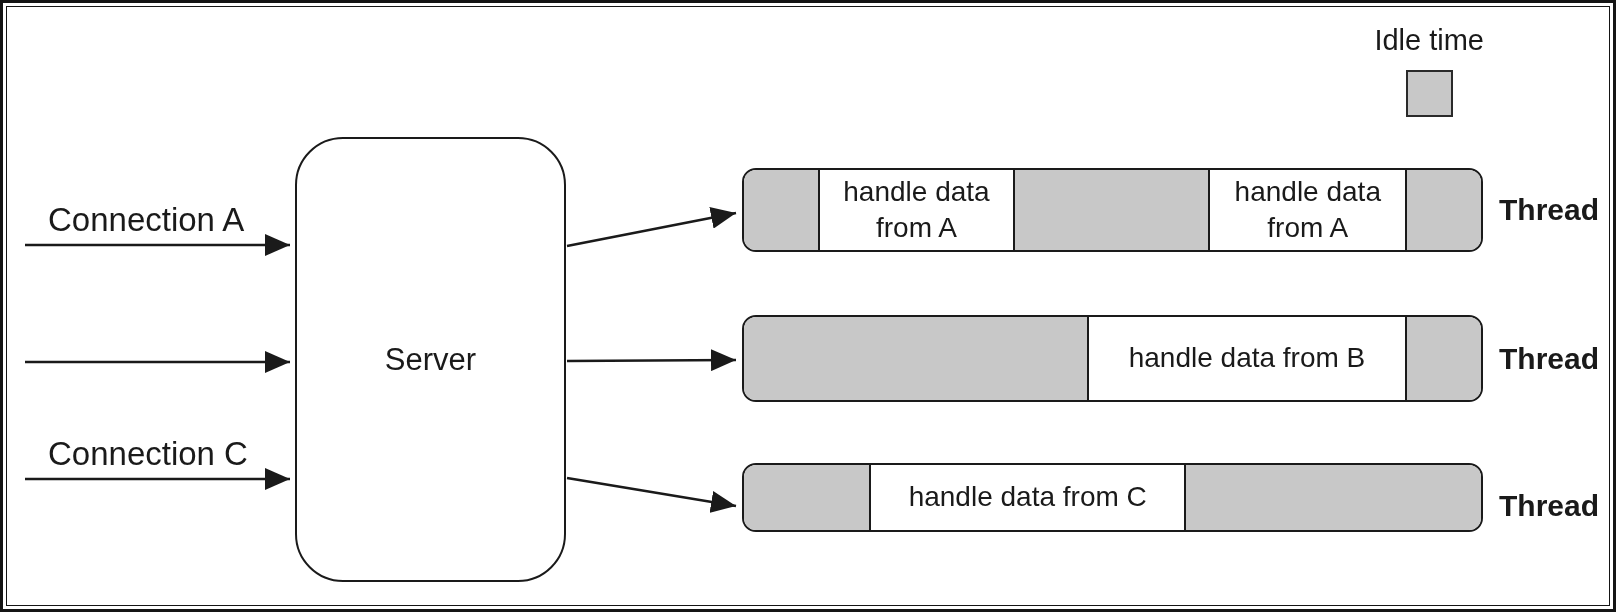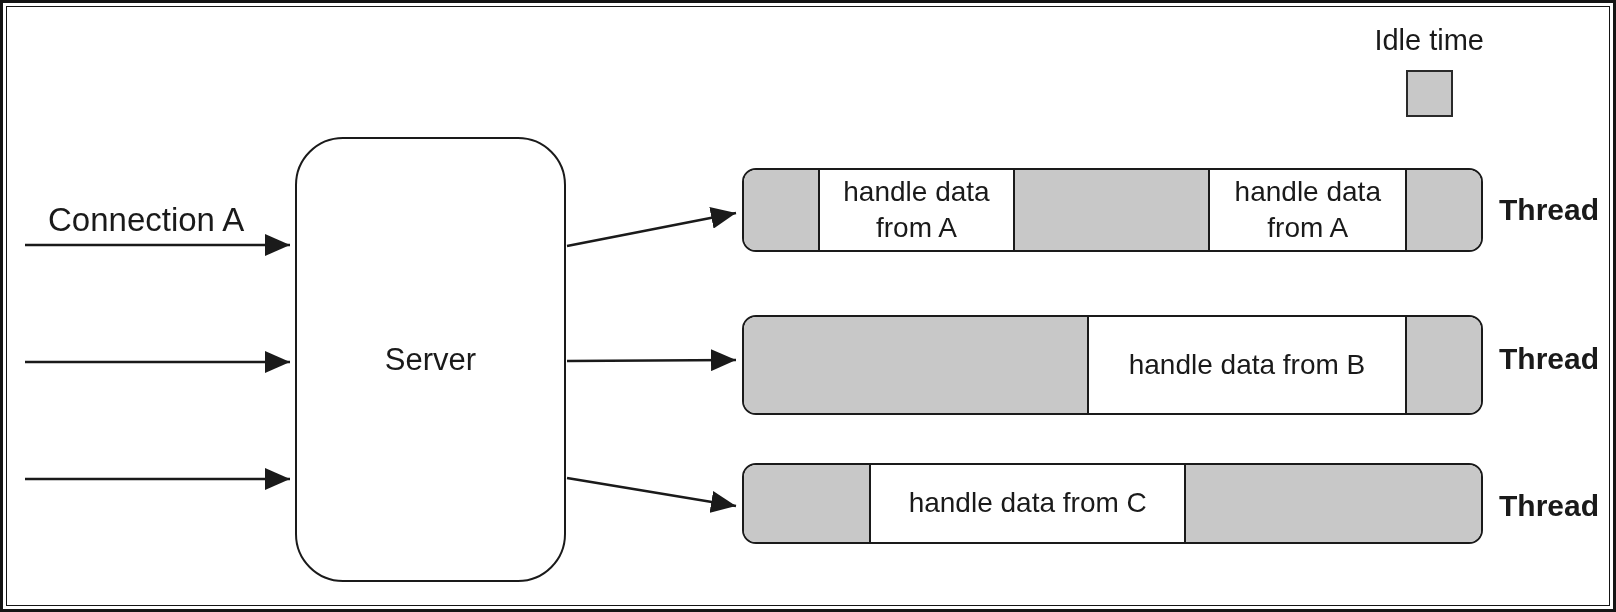--- a/index.html
+++ b/index.html
@@ -138,44 +138,45 @@
     <line x1="567" y1="361" x2="736" y2="360" stroke="#1a1a1a" stroke-width="2.5" marker-end="url(#ah)"></line>
     <line x1="567" y1="478" x2="736" y2="506" stroke="#1a1a1a" stroke-width="2.5" marker-end="url(#ah)"></line>
   </svg>
 
   <div class="legend">
     <span class="legend-label">Idle time</span>
     <span class="legend-swatch" style="background: rgb(200, 200, 200);"></span>
   </div>
 
   <div class="conn-label" style="left:48px; top:201px">Connection A</div>
+  <div class="conn-label" style="left:48px; top:435px">Connection C</div>
 
   <div class="server-box">
     <span class="server-label">Server</span>
   </div>
 
   <div class="thread-bar" style="top:168px; height:84px">
       <div class="seg idle" style="width: 10%; background: rgb(200, 200, 200);"></div>
       <div class="seg busy" style="width: 26.8%; background: rgb(255, 255, 255);">
         <span>handle data from A</span>
       </div>
       <div class="seg idle" style="width: 26.2%; background: rgb(200, 200, 200);"></div>
       <div class="seg busy" style="width: 27%; background: rgb(255, 255, 255);">
         <span>handle data from A</span>
       </div>
       <div class="seg idle" style="width: 10%; background: rgb(200, 200, 200);"></div>
     </div>
-  <div class="thread-bar" style="top:315px; height:100px">
+  <div class="thread-bar" style="top:315px; height:87px">
       <div class="seg idle" style="width: 46.5%; background: rgb(200, 200, 200);"></div>
       <div class="seg busy" style="width: 43.5%; background: rgb(255, 255, 255);">
         <span>handle data from B</span>
       </div>
       <div class="seg idle" style="width: 10%; background: rgb(200, 200, 200);"></div>
     </div>
-  <div class="thread-bar" style="top:463px; height:81px">
+  <div class="thread-bar" style="top:463px; height:69px">
       <div class="seg idle" style="width: 17%; background: rgb(200, 200, 200);"></div>
       <div class="seg busy" style="width: 43%; background: rgb(255, 255, 255);">
         <span>handle data from C</span>
       </div>
       <div class="seg idle" style="width: 40%; background: rgb(200, 200, 200);"></div>
     </div>
 
   <div class="thread-label" style="top:168px; height:84px">Thread</div>
   <div class="thread-label" style="top:315px; height:87px">Thread</div>
   <div class="thread-label" style="top:463px; height:85px">Thread</div>

